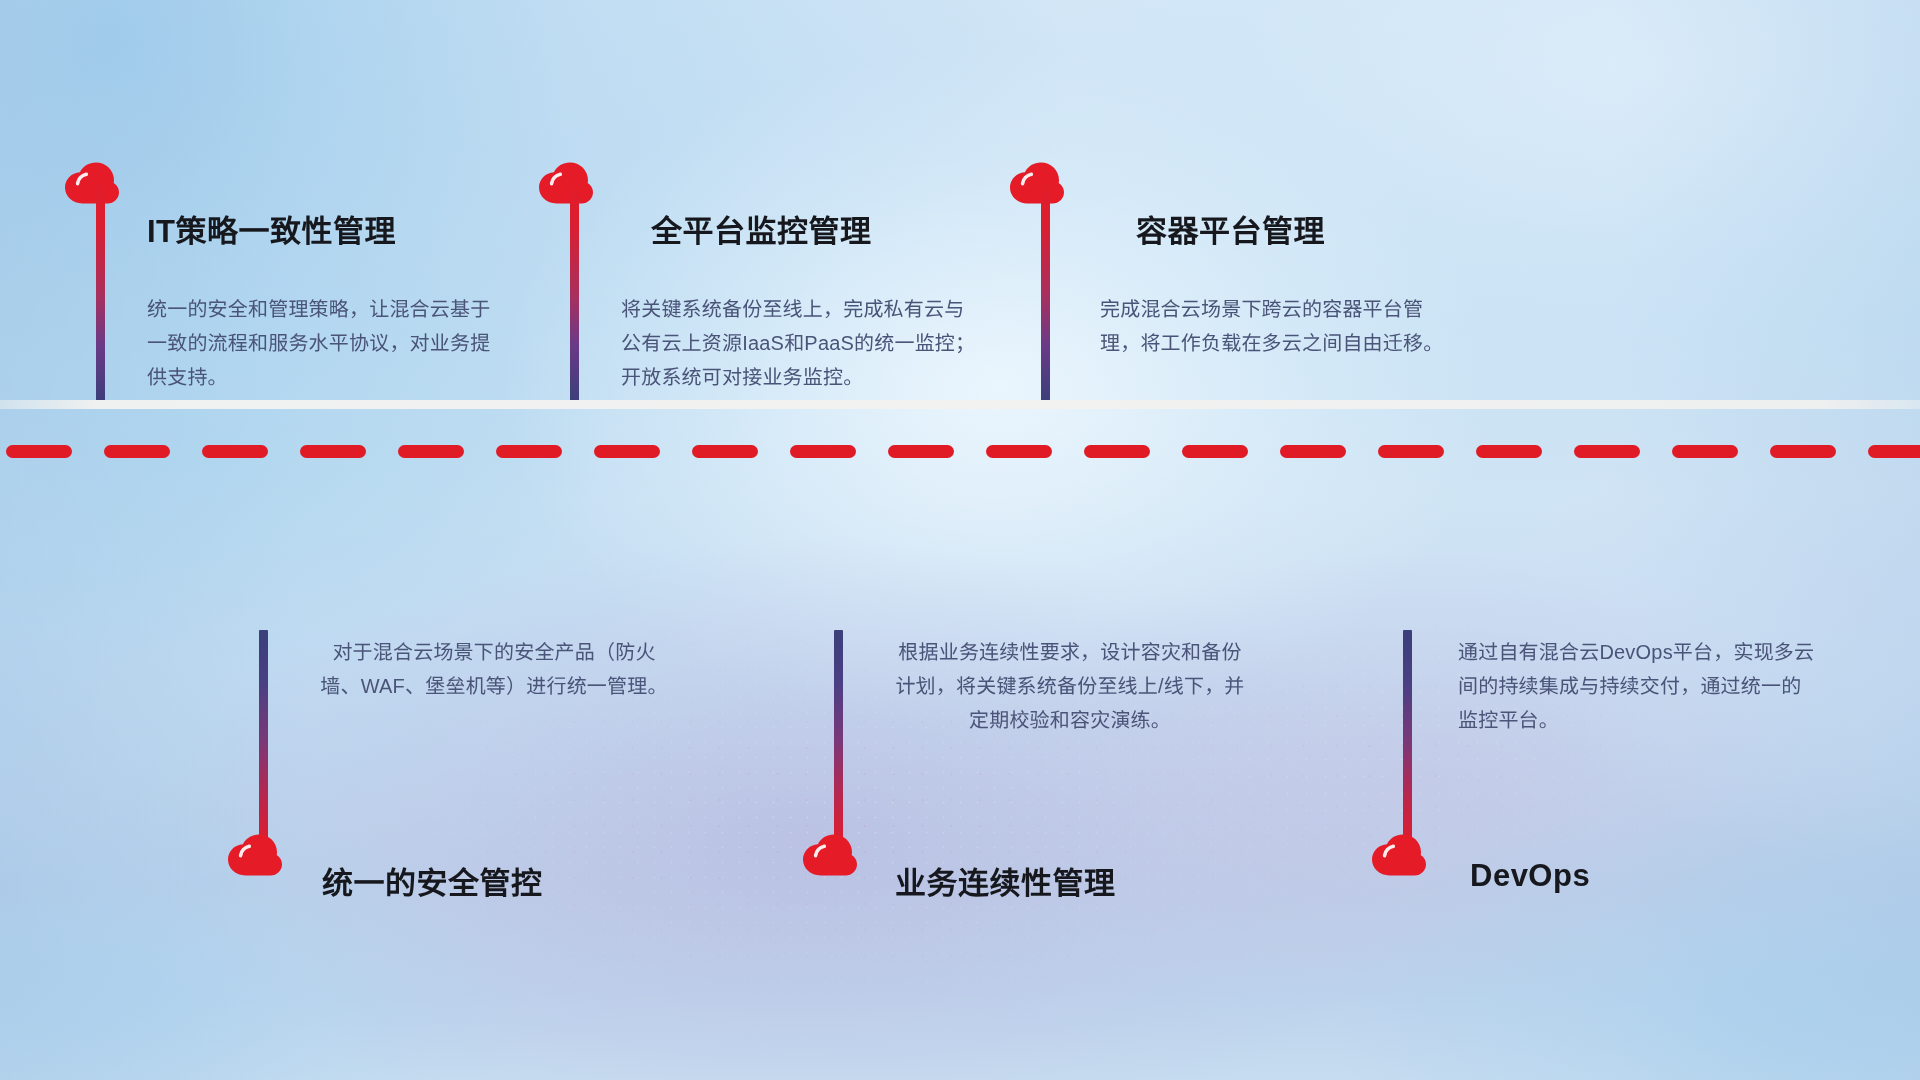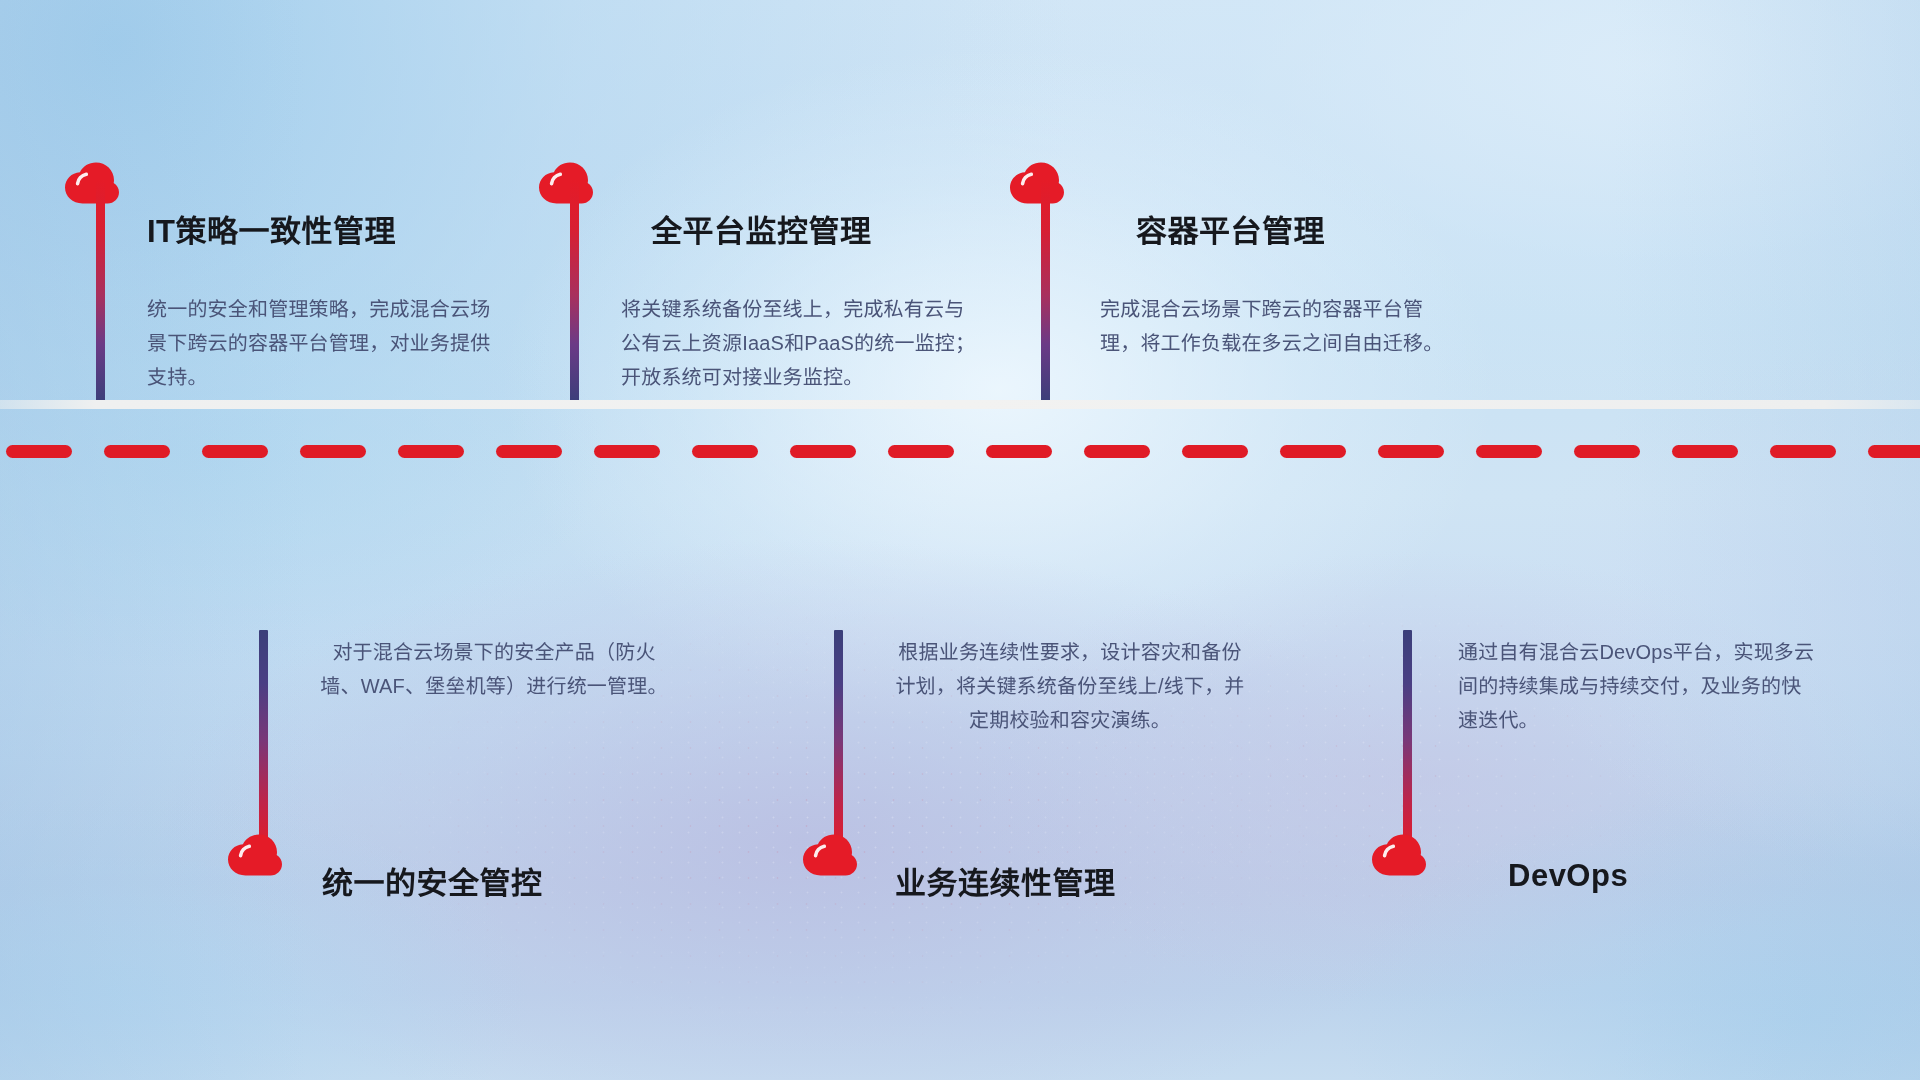--- a/index.html
+++ b/index.html
@@ -180,21 +180,21 @@
       <div class="cloud" style="left:-32px; top:0;">
         <svg viewBox="0 0 56 42" xmlns="http://www.w3.org/2000/svg" aria-hidden="true">
           <path d="M18.5 41.5C8.6 41.5 1 34.6 1 25.6 1 17.2 7.6 10.6 15.9 10.2 18.8 4.2 25 0.5 31.9 0.5 41.9 0.5 50 8.3 50 18c0 1.0-.1 2-.3 3C53 23 55 26.3 55 30.2c0 6.2-5.1 11.3-11.4 11.3H18.5z" fill="#e51b27"></path>
           <path d="M13.6 21.6c.6-4.6 4.1-8.3 8.7-9.3" fill="none" stroke="#ffffff" stroke-width="3.6" stroke-linecap="round" opacity="0.92"></path>
         </svg>
       </div>
       <div class="stem stem-down" style="left:0; top:18px; height:222px;"></div>
     </div>
     <h2 class="heading" style="left:147px; top:180px;">IT策略一致性管理</h2>
     <div class="body" style="left:147px; top:292px; width:352px;">
-      <p>统一的安全和管理策略，完成混合云场景下跨云的容器平台管理，对业务提供支持。</p>
+      <p>统一的安全和管理策略，让混合云基于一致的流程和服务水平协议，对业务提供支持。</p>
     </div>
   </div>
 
   <div class="col">
     <div class="pin-wrap" style="left:570px; top:162px;">
       <div class="cloud" style="left:-32px; top:0;">
         <svg viewBox="0 0 56 42" xmlns="http://www.w3.org/2000/svg" aria-hidden="true">
           <path d="M18.5 41.5C8.6 41.5 1 34.6 1 25.6 1 17.2 7.6 10.6 15.9 10.2 18.8 4.2 25 0.5 31.9 0.5 41.9 0.5 50 8.3 50 18c0 1.0-.1 2-.3 3C53 23 55 26.3 55 30.2c0 6.2-5.1 11.3-11.4 11.3H18.5z" fill="#e51b27"></path>
           <path d="M13.6 21.6c.6-4.6 4.1-8.3 8.7-9.3" fill="none" stroke="#ffffff" stroke-width="3.6" stroke-linecap="round" opacity="0.92"></path>
         </svg>
@@ -287,18 +287,18 @@
     <div class="pin-wrap" style="left:1403px; top:630px;">
       <div class="stem stem-up" style="left:0; top:0; height:222px;"></div>
       <div class="cloud" style="left:-32px; top:204px;">
         <svg viewBox="0 0 56 42" xmlns="http://www.w3.org/2000/svg" aria-hidden="true">
           <path d="M18.5 41.5C8.6 41.5 1 34.6 1 25.6 1 17.2 7.6 10.6 15.9 10.2 18.8 4.2 25 0.5 31.9 0.5 41.9 0.5 50 8.3 50 18c0 1.0-.1 2-.3 3C53 23 55 26.3 55 30.2c0 6.2-5.1 11.3-11.4 11.3H18.5z" fill="#e51b27"></path>
           <path d="M13.6 21.6c.6-4.6 4.1-8.3 8.7-9.3" fill="none" stroke="#ffffff" stroke-width="3.6" stroke-linecap="round" opacity="0.92"></path>
         </svg>
       </div>
     </div>
     <div class="body" style="left:1458px; top:635px; width:358px;">
-      <p>通过自有混合云DevOps平台，实现多云间的持续集成与持续交付，及业务的快速迭代。</p>
-    </div>
-    <h2 class="heading" style="left:1508px; top:832px;">DevOps</h2>
+      <p>通过自有混合云DevOps平台，实现多云间的持续集成与持续交付，通过统一的监控平台。</p>
+    </div>
+    <h2 class="heading" style="left:1470px; top:832px;">DevOps</h2>
   </div>
 
 </div>
 
 </body></html>

